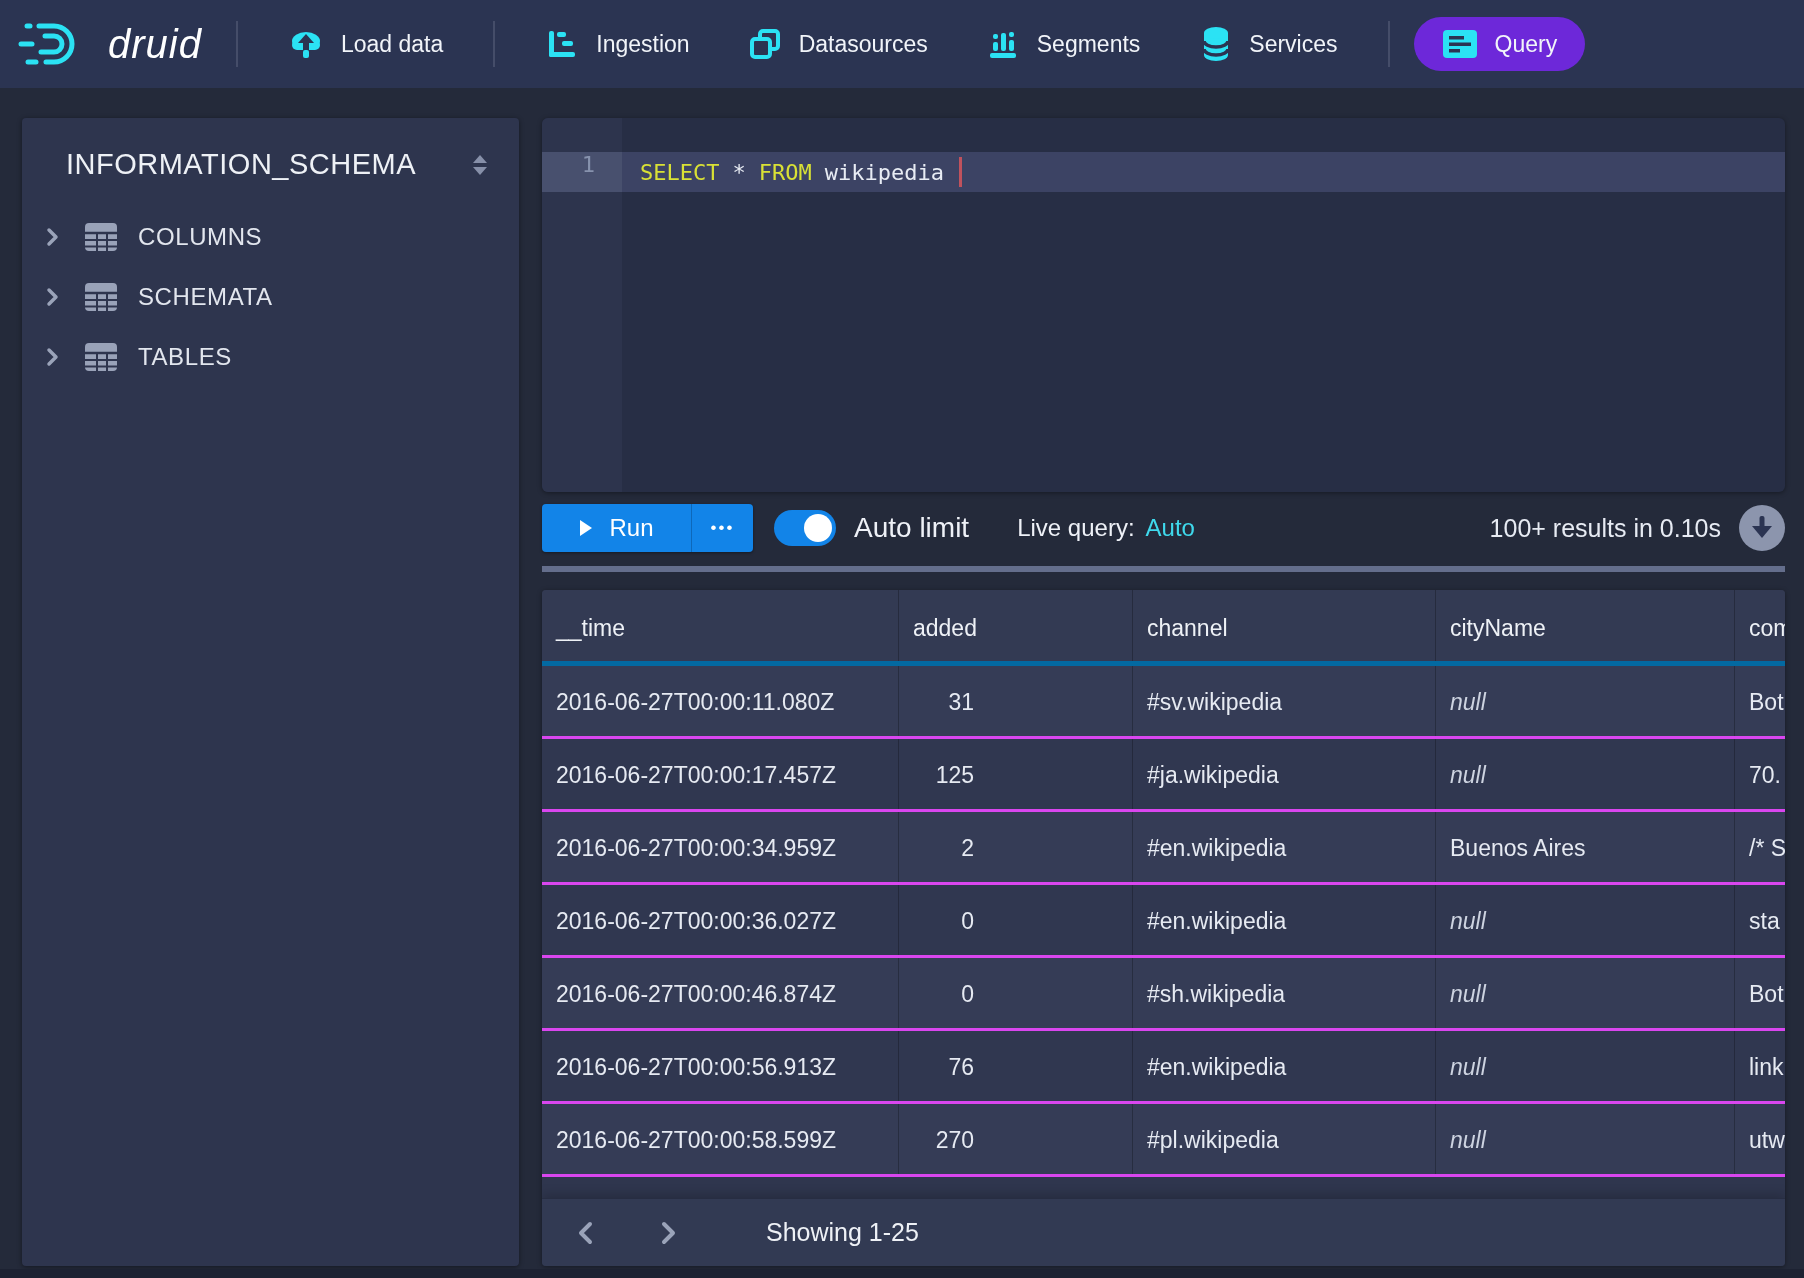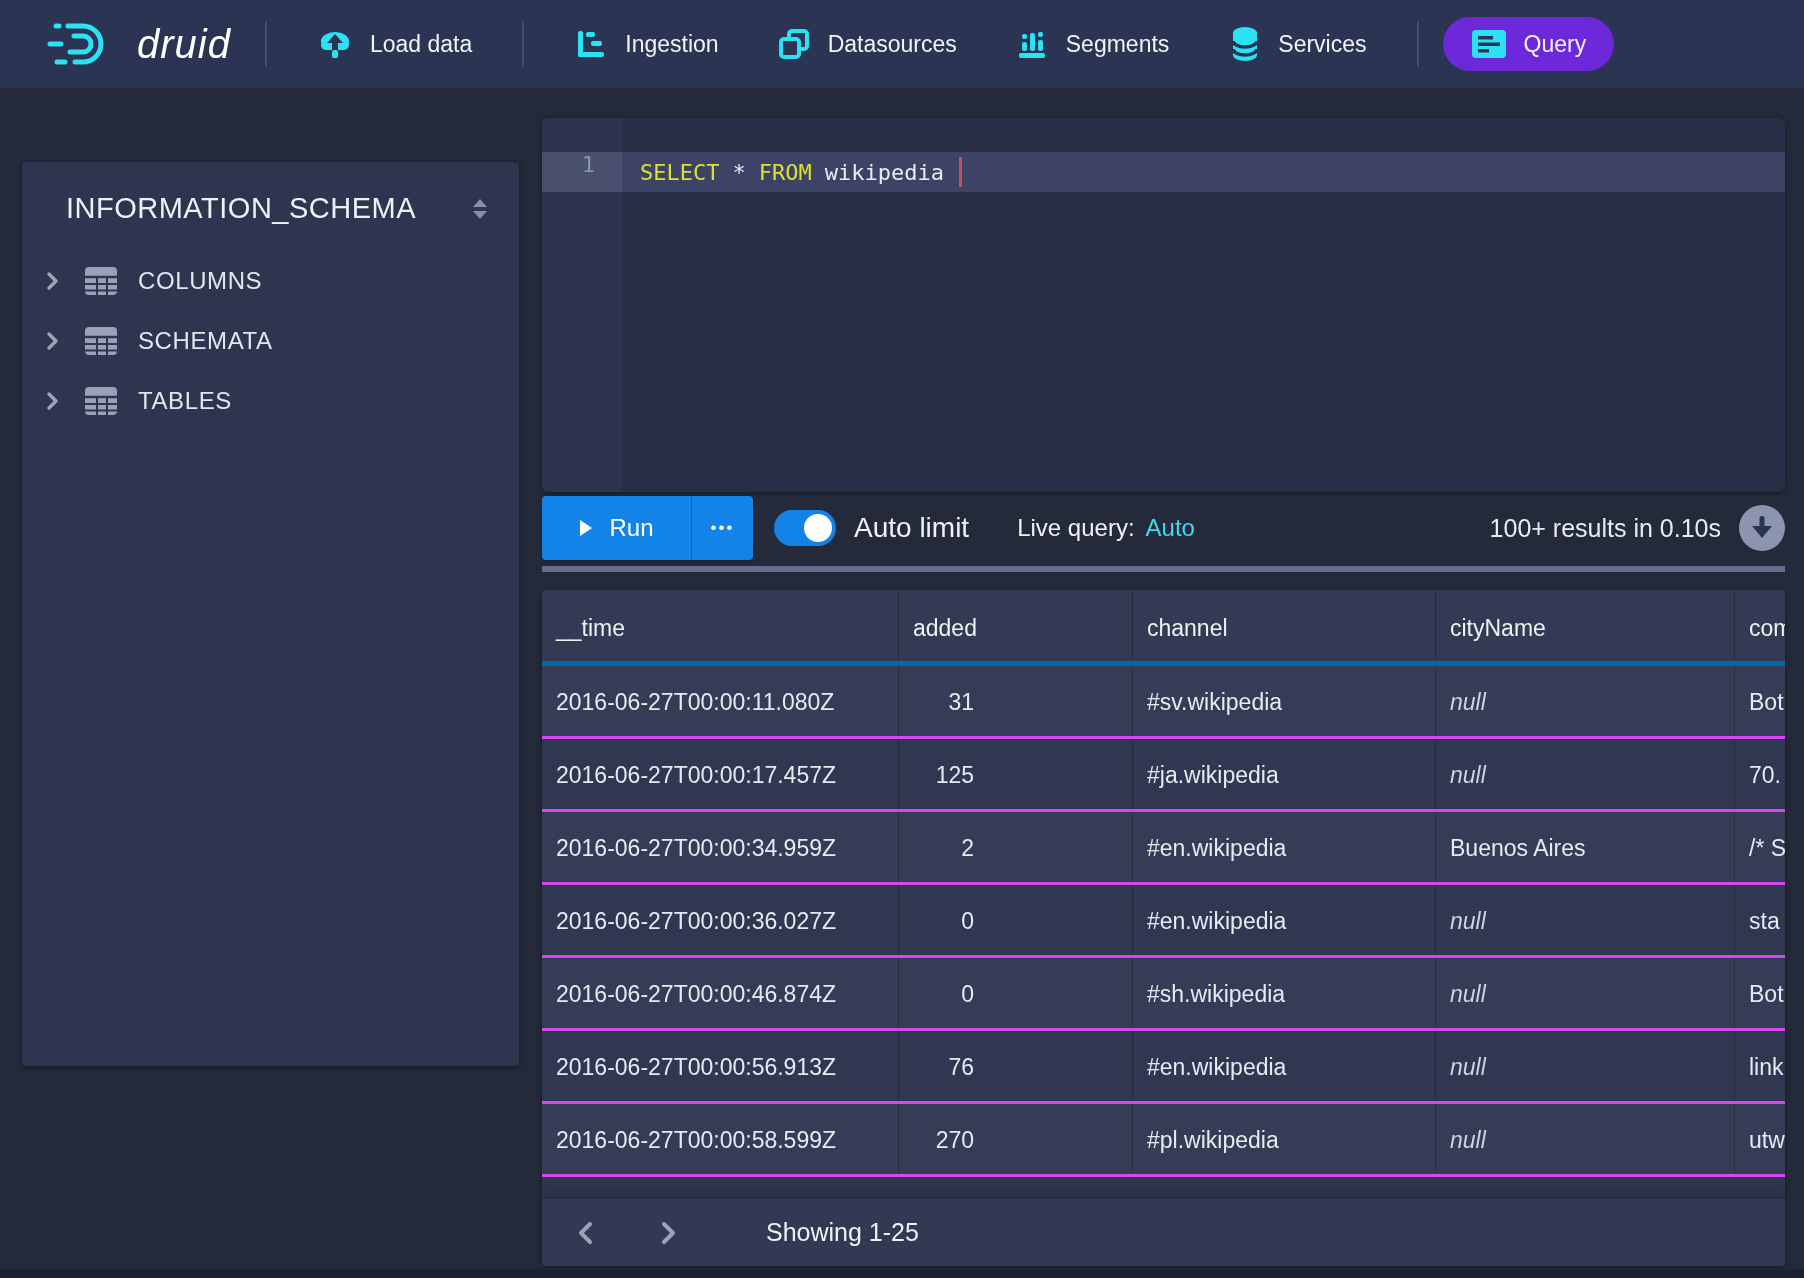--- a/index.html
+++ b/index.html
@@ -7,43 +7,43 @@
   body {
     background:#242a3a;
     font-family:"Liberation Sans", sans-serif;
     color:#e9edf4;
     position:relative;
   }
 
   
   .navbar {
     position:absolute; top:0; left:0; width:1804px; height:88px;
-    background:#2b3452; display:flex; align-items:center; padding-left:43px;
+    background:#2b3452; display:flex; align-items:center; padding-left:14px;
     z-index:5;
   }
   .brand { display:flex; align-items:center; gap:14px; }
   .brand-name { font-size:40px; font-style:italic; font-weight:400; color:#ffffff; letter-spacing:1px; }
   .nav-sep { width:2px; height:46px; background:#454d69; }
   .sep1 { margin-left:34px; }
   .sep2 { margin-left:50px; }
   .sep3 { margin-left:50px; }
   .nav-item { display:flex; align-items:center; gap:17px; cursor:pointer; }
   .nav-item span { font-size:23px; color:#f1f4f9; }
   .ml50 { margin-left:50px; }
   .ml58 { margin-left:58px; }
   .ml60 { margin-left:60px; }
   .nav-item.active {
     margin-left:24px; background:#6d28d9; border-radius:27px;
     height:54px; padding:0 28px;
   }
 
   
   .sidebar {
-    position:absolute; left:22px; top:118px; width:497px; height:904px;
-    background:#2e354e; border-radius:4px; box-shadow:0 1px 5px rgba(0,0,0,.45);margin-top:44px;
+    position:absolute; left:22px; top:118px; width:497px; height:1148px;
+    background:#2e354e; border-radius:4px; box-shadow:0 1px 5px rgba(0,0,0,.45);
   }
   .sidebar-header { display:flex; align-items:center; justify-content:space-between;
     padding:30px 26px 0 44px; }
   .sidebar-title { font-size:29px; color:#eef1f6; letter-spacing:.5px; }
   .tree { margin-top:26px; }
   .tree-item { height:60px; display:flex; align-items:center; gap:20px; padding-left:18px; cursor:pointer; }
   .tree-item span.lbl { font-size:24px; color:#e2e6ee; letter-spacing:.6px; }
 
   
   .editor {
@@ -64,21 +64,21 @@
     font:22px "DejaVu Sans Mono", monospace; color:#e8ecf4;
   }
   .kw { color:#d9e135; }
   .caret { width:3px; height:30px; background:#c0525d; margin-left:2px; }
 
   
   .runbar {
     position:absolute; left:542px; top:500px; width:1243px; height:56px;
     display:flex; align-items:center;
   }
-  .run-group { display:flex; height:64px; border-radius:4px; overflow:hidden;
+  .run-group { display:flex; height:48px; border-radius:4px; overflow:hidden;
     box-shadow:0 1px 3px rgba(0,0,0,.4); }
   .btn-run {
     width:150px; background:#1284e8; border:none; color:#fff; font-size:24px;
     font-family:inherit; display:flex; align-items:center; justify-content:center; gap:16px;
     cursor:pointer; border-right:1px solid #0d68ba;
   }
   .btn-more {
     width:61px; background:#1284e8; border:none; color:#fff; cursor:pointer;
     font-size:17px; letter-spacing:2px; font-family:inherit;
   }

